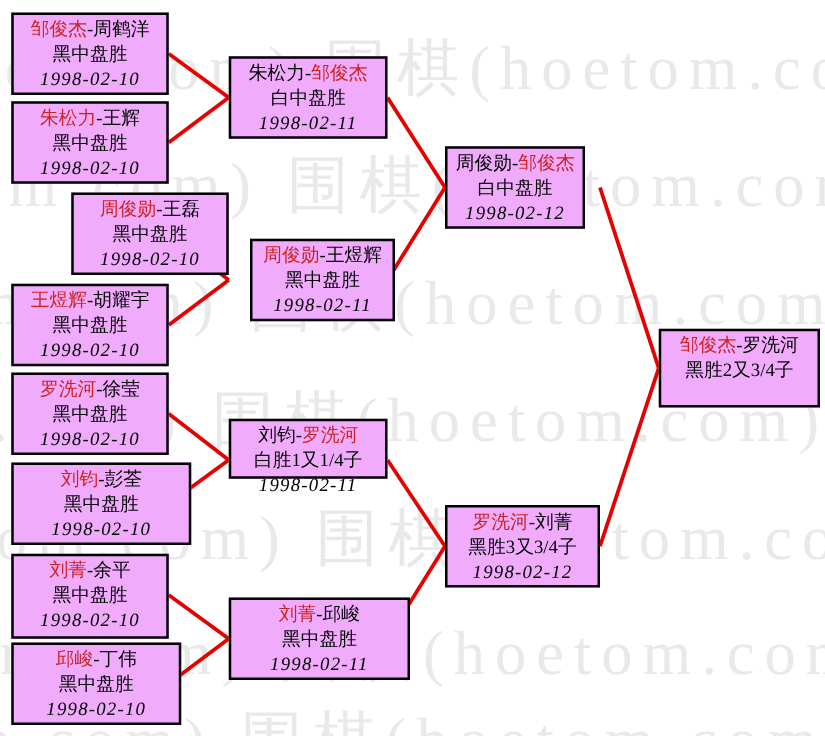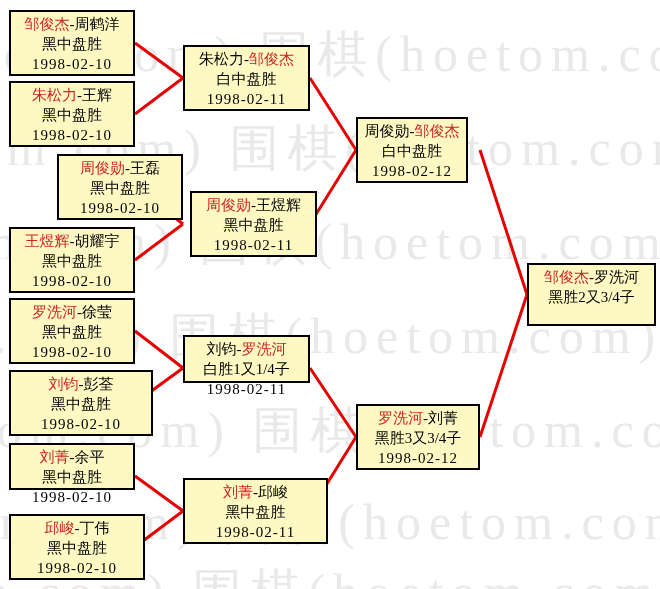--- a/index.html
+++ b/index.html
@@ -27,35 +27,36 @@
   }
   #lines-svg {
     position: absolute;
     left: 0; top: 0;
     z-index: 1;
   }
   .match-box {
     position: absolute;
     box-sizing: border-box;
     border: 2px solid var(--border-color, #000000);
-    background: #fef9c3;
+    background: #f0abfc;
     z-index: 2;
     text-align: center;
     font-size: 15px;
     line-height: 20px;
     color: var(--text-color, #000000);
     padding-top: 2px;
     cursor: pointer;
   }
   .match-box .names, .match-box .result, .match-box .date {
     height: 20px;
     white-space: nowrap;
   }
   .match-box .date {
     letter-spacing: 1px;
+    font-style: italic;
   }
   .player-name.win {
     color: var(--winner-color, #cc2222);
   }
 </style>
 </head>
 <body>
 
 <div id="stage">
   <div id="watermark-layer">
@@ -107,36 +108,36 @@
       <div class="match-box" style="left: 9px; top: 298px; width: 126px; height: 66px;">
         <div class="names"><span class="player-name win">罗洗河</span><span>-</span><span class="player-name">徐莹</span></div>
         <div class="result">黑中盘胜</div>
         <div class="date">1998-02-10</div>
       </div>
       <div class="match-box" style="left: 9px; top: 370px; width: 144px; height: 66px;">
         <div class="names"><span class="player-name win">刘钧</span><span>-</span><span class="player-name">彭荃</span></div>
         <div class="result">黑中盘胜</div>
         <div class="date">1998-02-10</div>
       </div>
-      <div class="match-box" style="left: 9px; top: 443px; width: 126px; height: 47px;">
+      <div class="match-box" style="left: 9px; top: 443px; width: 126px; height: 68px;">
         <div class="names"><span class="player-name win">刘菁</span><span>-</span><span class="player-name">余平</span></div>
         <div class="result">黑中盘胜</div>
         <div class="date">1998-02-10</div>
       </div>
       <div class="match-box" style="left: 9px; top: 514px; width: 136px; height: 66px;">
         <div class="names"><span class="player-name win">邱峻</span><span>-</span><span class="player-name">丁伟</span></div>
         <div class="result">黑中盘胜</div>
         <div class="date">1998-02-10</div>
       </div>
       <div class="match-box" style="left: 183px; top: 45px; width: 127px; height: 66px;">
         <div class="names"><span class="player-name">朱松力</span><span>-</span><span class="player-name win">邹俊杰</span></div>
         <div class="result">白中盘胜</div>
         <div class="date">1998-02-11</div>
       </div>
-      <div class="match-box" style="left: 190px; top: 191px; width: 127px; height: 66px;">
+      <div class="match-box" style="left: 200px; top: 191px; width: 116px; height: 66px;">
         <div class="names"><span class="player-name win">周俊勋</span><span>-</span><span class="player-name">王煜辉</span></div>
         <div class="result">黑中盘胜</div>
         <div class="date">1998-02-11</div>
       </div>
       <div class="match-box" style="left: 183px; top: 335px; width: 127px; height: 48px;">
         <div class="names"><span class="player-name">刘钧</span><span>-</span><span class="player-name win">罗洗河</span></div>
         <div class="result">白胜1又1/4子</div>
         <div class="date">1998-02-11</div>
       </div>
       <div class="match-box" style="left: 183px; top: 478px; width: 145px; height: 66px;">

